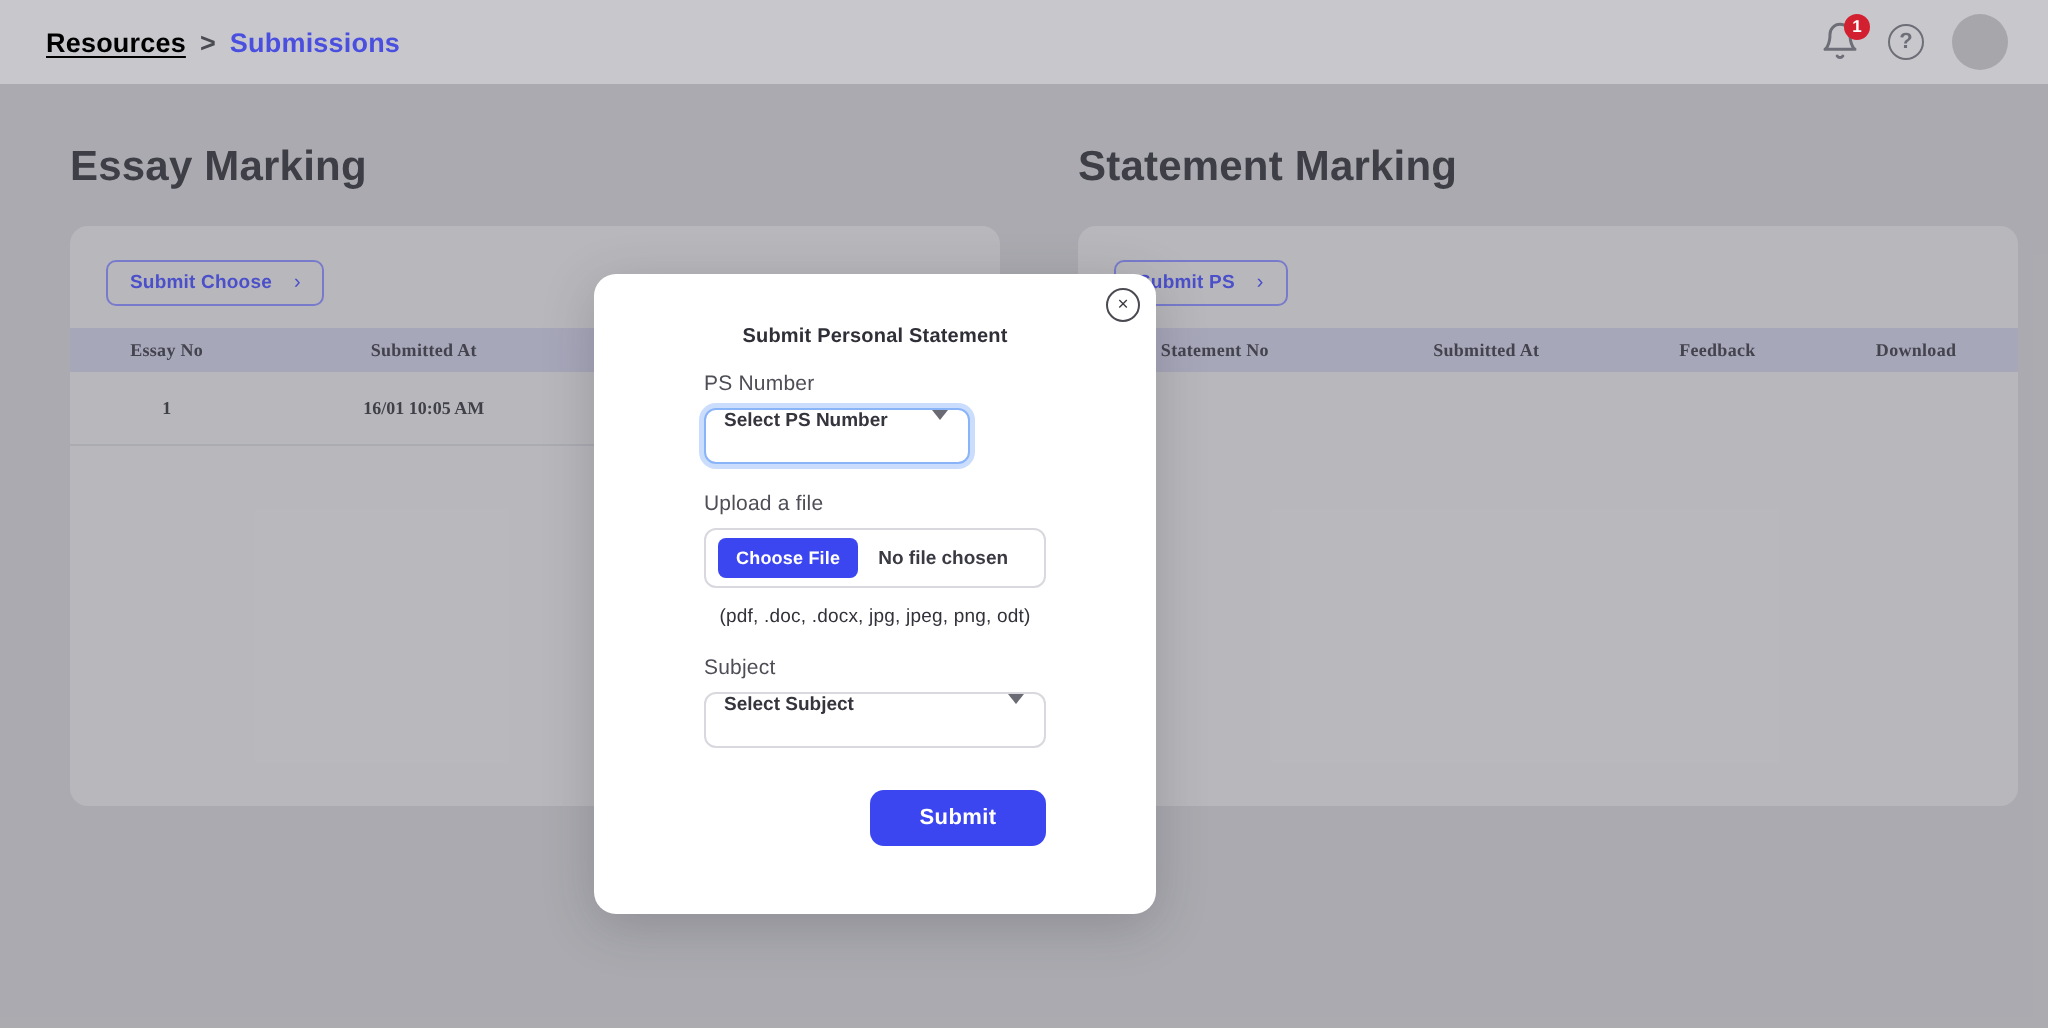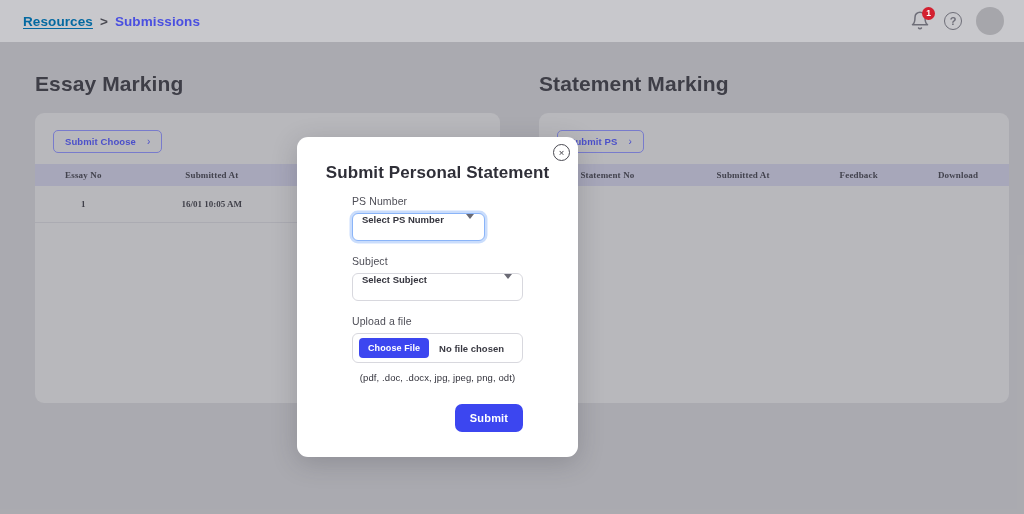--- a/index.html
+++ b/index.html
@@ -31,21 +31,21 @@
   .breadcrumb {
     margin-left: 23px;
     font-size: 13.5px;
     font-weight: 700;
     display: flex;
     align-items: center;
     gap: 7px;
     letter-spacing: .1px;
   }
   .crumb-root {
-    color: #0369a1;
+    color: #000000;
     text-decoration: underline;
     text-underline-offset: 2px;
   }
   .crumb-sep { color: #4a4a52; font-weight: 700; }
   .crumb-current { color: #4a4fe0; }
 
   .topbar-right {
     margin-left: auto;
     margin-right: 20px;
     display: flex;
@@ -203,21 +203,21 @@
     display: flex;
     align-items: center;
     justify-content: center;
     padding: 0;
     font-family: "Liberation Sans", sans-serif;
   }
 
   .modal-title {
     margin: 26px 0 0 0;
     text-align: center;
-    font-size: 17px;
+    font-size: 10px;
     font-weight: 700;
     color: #2f2f38;
     letter-spacing: .1px;
   }
 
   .modal-body {
     padding: 0 55px;
     margin-top: 12px;
   }
 
@@ -295,21 +295,21 @@
   .submit-row {
     display: flex;
     justify-content: flex-end;
     margin-top: 21px;
   }
   .submit-btn {
     background: #3c46f0;
     color: #fff;
     border: none;
     border-radius: 7px;
-    width: 68px;
+    width: 88px;
     height: 28px;
     font-family: "Liberation Sans", sans-serif;
     font-size: 11px;
     font-weight: 700;
     letter-spacing: .2px;
   }
 </style>
 </head>
 <body>
 
@@ -400,33 +400,33 @@
 
     <div class="field">
       <div class="field-label">PS Number</div>
       <div class="select narrow focused">
         <span>Select PS Number</span>
         <span class="caret"></span>
       </div>
     </div>
 
     <div class="field">
-      <div class="field-label">Subject</div>
-      <div class="select">
-        <span>Select Subject</span>
-        <span class="caret"></span>
-      </div>
-    </div>
-
-    <div class="field">
       <div class="field-label">Upload a file</div>
       <div class="file-input">
         <button class="file-btn">Choose File</button>
         <span class="file-name">No file chosen</span>
       </div>
       <div class="hint">(pdf, .doc, .docx, jpg, jpeg, png, odt)</div>
     </div>
 
+    <div class="field">
+      <div class="field-label">Subject</div>
+      <div class="select">
+        <span>Select Subject</span>
+        <span class="caret"></span>
+      </div>
+    </div>
+
     <div class="submit-row">
       <button class="submit-btn">Submit</button>
     </div>
   </div>
 </div>
 
 </body></html>

